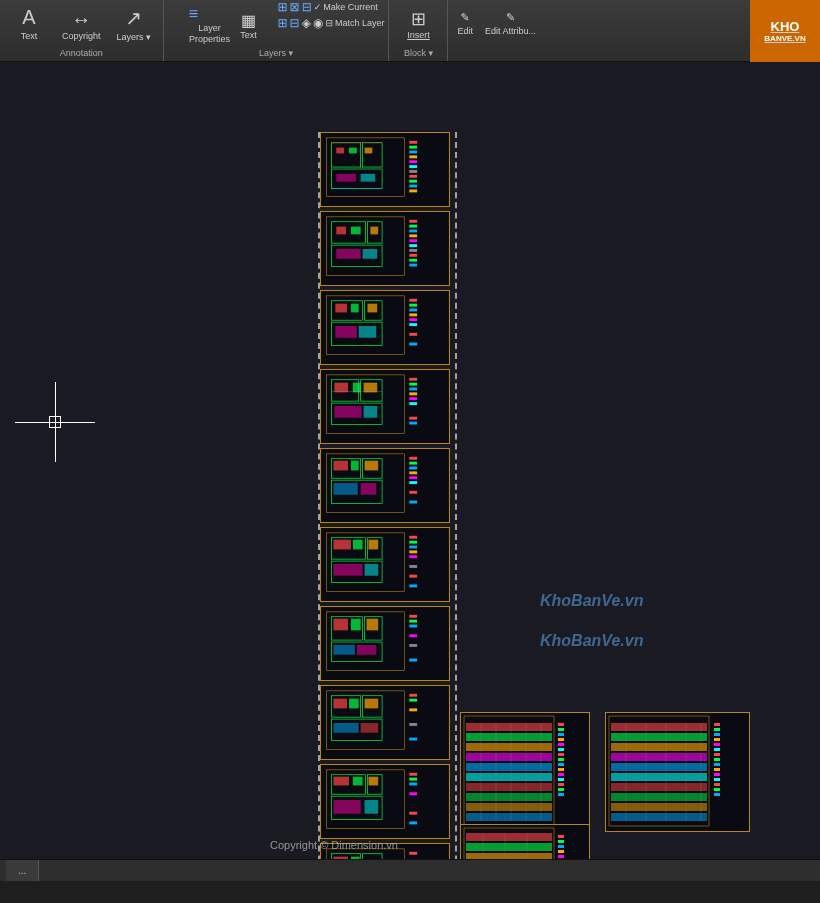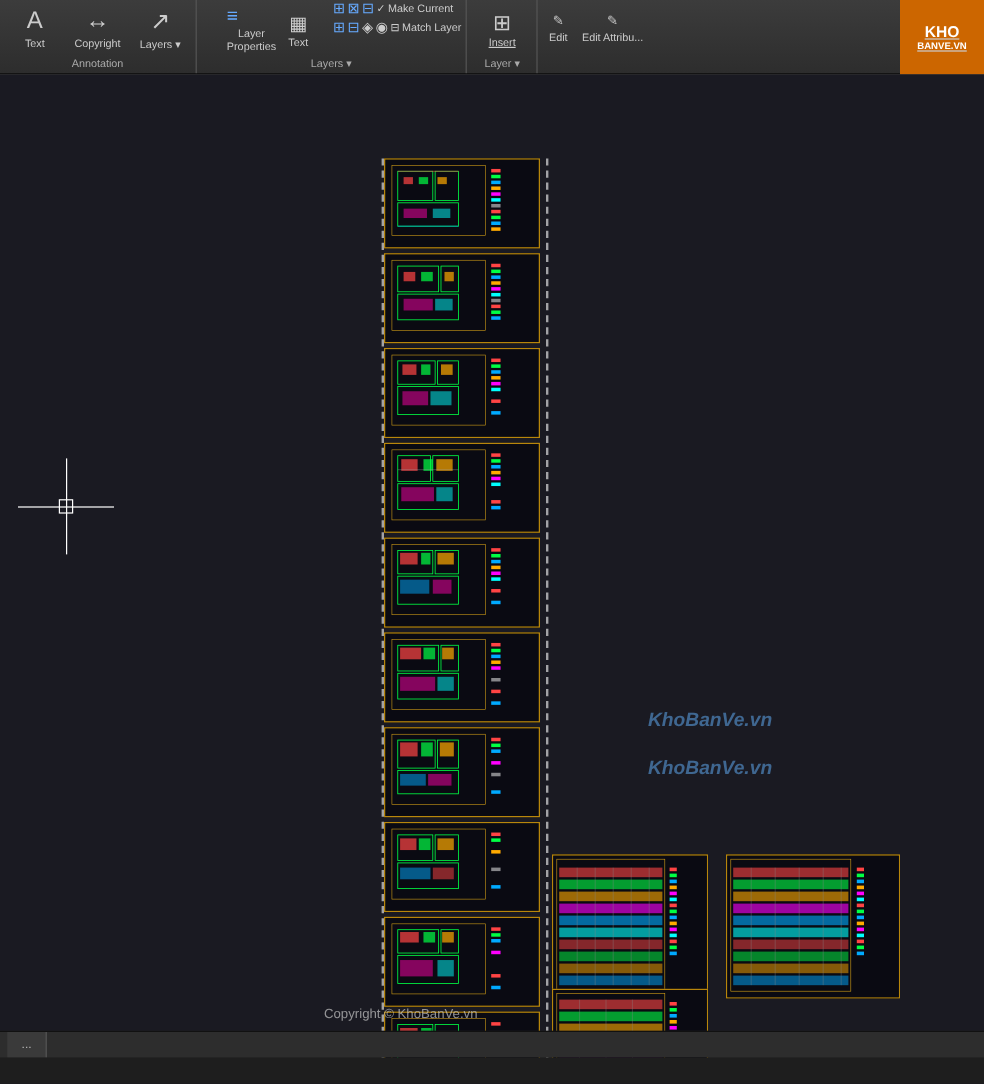--- a/index.html
+++ b/index.html
@@ -88,21 +88,21 @@
       flex-direction: column;
       justify-content: center;
       gap: 2px;
       padding-bottom: 14px;
     }
 
     
     #canvas-area {
       width: 820px;
       height: 819px;
-      background: #404040;
+      background: #000000;
       position: relative;
       overflow: hidden;
     }
 
     
     #cad-bg {
       position: absolute;
       inset: 0;
       background: #1a1a22;
     }
@@ -342,21 +342,21 @@
     <span class="section-label">Layers ▾</span>
   </div>
 
   <div class="toolbar-section">
     <div class="section-inner">
       <div class="big-toolbar-btn">
         <div style="font-size:18px;">⊞</div>
         <div style="font-size:9px;text-decoration:underline;">Insert</div>
       </div>
     </div>
-    <span class="section-label">Layer ▾</span>
+    <span class="section-label">Block ▾</span>
   </div>
 
   <div class="toolbar-section" style="flex:1;">
     <div class="section-inner">
       <div style="display:flex;gap:2px;">
         <div class="toolbar-btn">
           <div>✎</div>
           <div class="toolbar-btn-label">Edit</div>
         </div>
         <div class="toolbar-btn">
@@ -723,18 +723,18 @@
       <rect x="97" y="30" width="6" height="3" fill="#ff00ff"></rect>
       <rect x="97" y="35" width="6" height="3" fill="#00ffff"></rect>
       <rect x="97" y="40" width="6" height="3" fill="#ff4444"></rect>
       <rect x="97" y="45" width="6" height="3" fill="#00ff44"></rect>
     </svg>
   </div>
 
   <div class="watermark1">KhoBanVe.vn</div>
   <div class="watermark2">KhoBanVe.vn</div>
 
-  <div class="copyright">Copyright © KhoBanVe.vn</div>
+  <div class="copyright">Copyright © Dimension.vn</div>
 
   <div id="statusbar" style="top:auto;bottom:0;">
     <div class="status-tab">...</div>
   </div>
 </div>
 
 </body></html>

